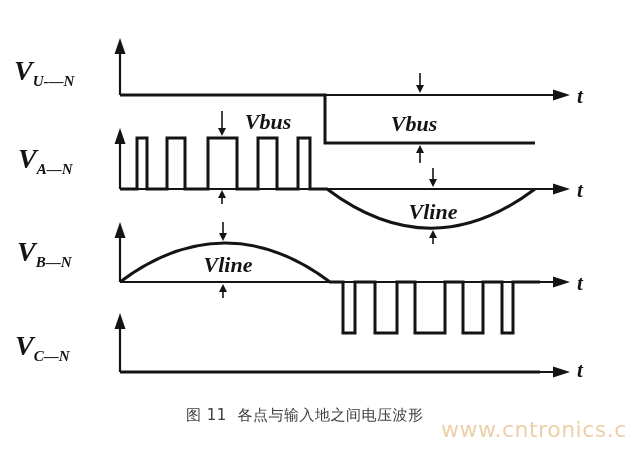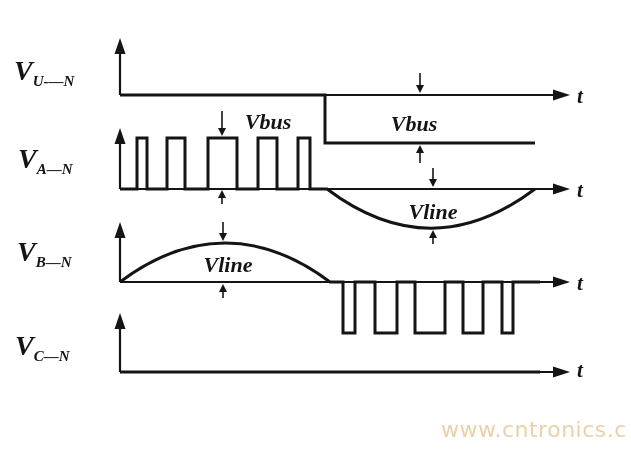--- a/index.html
+++ b/index.html
@@ -86,14 +86,15 @@
       <text class="vlabel" x="15" y="355" font-size="28"><tspan>V</tspan><tspan dy="6" font-size="15">C—N</tspan></text>
       <line class="axis-line" x1="120" y1="372" x2="120" y2="327"></line>
       <polygon class="arrow-fill" points="114.5,329 125.5,329 120,313"></polygon>
       <line class="axis-line" x1="120" y1="372" x2="553" y2="372"></line>
       <polygon class="arrow-fill" points="553,366.5 553,377.5 570,372"></polygon>
       <text class="t-text" x="577" y="377">t</text>
       <path class="waveform" d="M120,372 H540"></path>
     </g>
   </svg>
 
+  <div class="caption">图 11  各点与输入地之间电压波形</div>
   <div class="watermark">www.cntronics.com</div>
 </div>
 
 </body></html>

